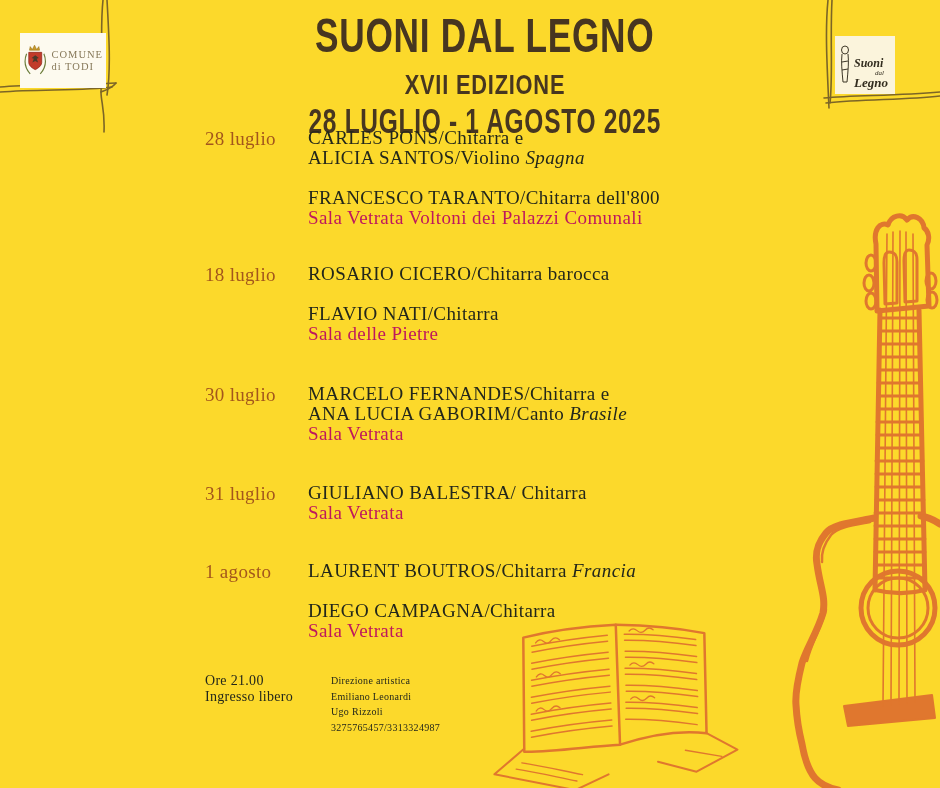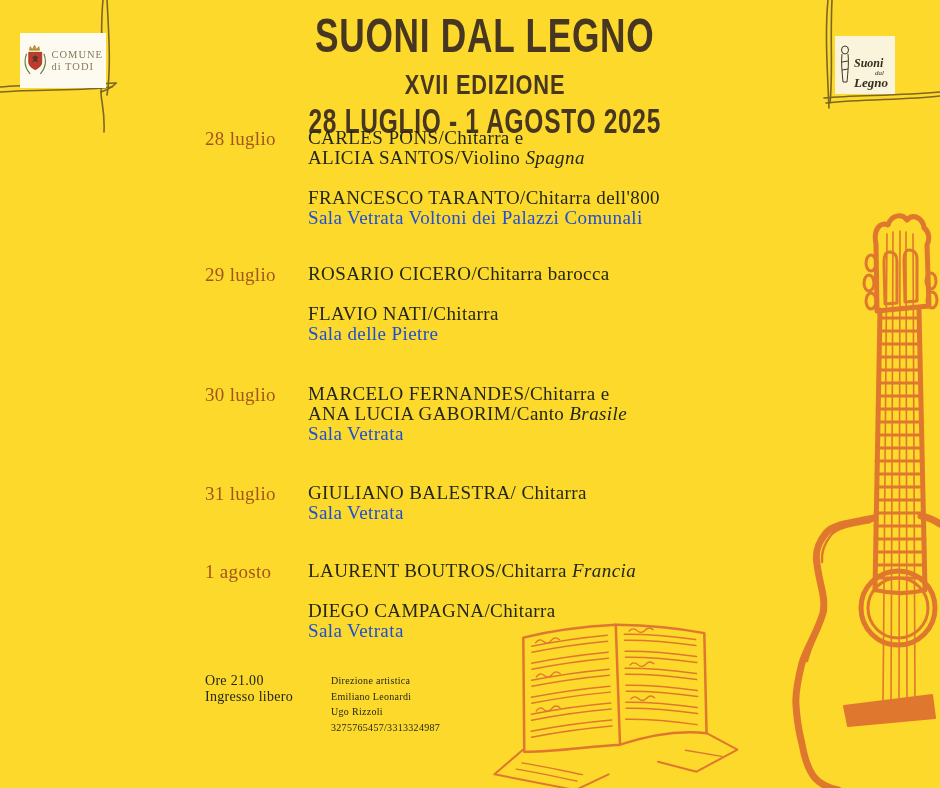--- a/index.html
+++ b/index.html
@@ -29,21 +29,21 @@
   .fest-text{color:#332d1f;font-style:italic;line-height:10px;margin-left:2px;}
   .fest-w1{font-size:12px;font-weight:bold;margin-top:16px;}
   .fest-w2{font-size:7px;text-align:right;margin-right:4px;}
   .fest-w3{font-size:13px;font-weight:bold;}
   
   .row{position:absolute;left:205px;display:flex;}
   .date{width:103px;color:#a3561c;font-size:19px;line-height:21px;letter-spacing:.3px;}
   .event{margin-bottom:20px;}
   .line{font-size:19px;line-height:20px;color:#23271b;letter-spacing:.4px;white-space:nowrap;}
   .it{font-style:italic;}
-  .venue{font-size:19px;line-height:20px;color:#1d4ed8;letter-spacing:.4px;white-space:nowrap;}
+  .venue{font-size:19px;line-height:20px;color:#be185d;letter-spacing:.4px;white-space:nowrap;}
   
   .foot{position:absolute;left:205px;top:673px;display:flex;color:#23271b;}
   .fcol1{width:126px;font-size:14px;line-height:15.5px;letter-spacing:.3px;}
   .fcol2{font-size:10px;line-height:15.5px;letter-spacing:.3px;}
   
   .art{position:absolute;pointer-events:none;}
 </style>
 </head>
 <body>
 
@@ -215,21 +215,21 @@
           <div class="line"><span>ALICIA SANTOS/Violino </span><span class="it">Spagna</span></div>
         </div>
         <div class="event">
           <div class="line"><span>FRANCESCO TARANTO/Chitarra dell'800</span></div>
           <div class="venue">Sala Vetrata Voltoni dei Palazzi Comunali</div>
         </div>
       </div>
     </section>
 
     <section class="row" style="top:264px">
-      <div class="date">29 luglio</div>
+      <div class="date">18 luglio</div>
       <div class="events">
         <div class="event">
           <div class="line"><span>ROSARIO CICERO/Chitarra barocca</span></div>
         </div>
         <div class="event">
           <div class="line"><span>FLAVIO NATI/Chitarra</span></div>
           <div class="venue">Sala delle Pietre</div>
         </div>
       </div>
     </section>

